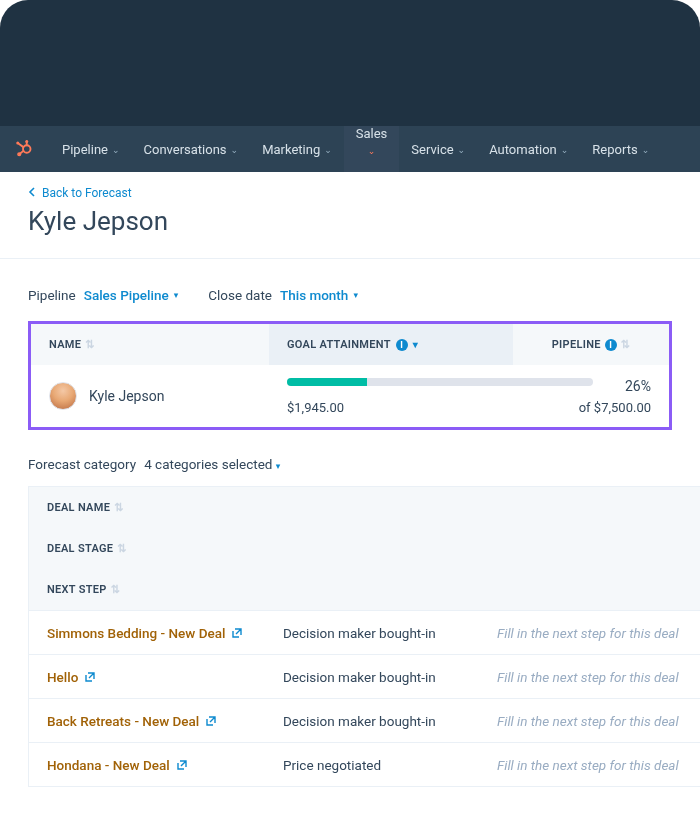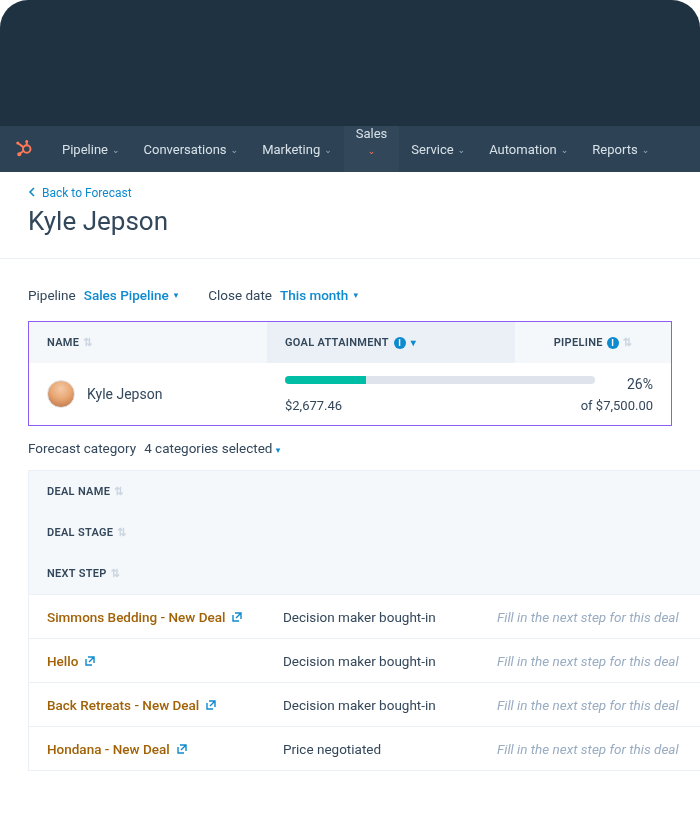--- a/index.html
+++ b/index.html
@@ -91,22 +91,22 @@
       font-weight: 500;
       display: inline-flex;
       align-items: center;
       gap: 5px;
       cursor: pointer;
     }
     .teal-select .caret { font-size: 9px; color: #0e8acf; }
     .filters .gap { width: 14px; }
 
     .summary-table {
-      margin: 4px 28px 0 28px;
-      border: 1px solid #8b5cf6;
+      margin: 4px 28px 12px 28px;
+      border: 3px solid #8b5cf6;
     }
     .summary-header {
       display: flex;
       background: #f5f8fa;
       color: #33475b;
       font-size: 11px;
       font-weight: 600;
       letter-spacing: 0.3px;
     }
     .summary-header .col-name { width: 238px; padding: 14px 18px; text-transform: uppercase; display:flex; align-items:center; gap:4px;}
@@ -303,21 +303,21 @@
           <span>Kyle Jepson</span>
         </div>
         <div class="cell-goal">
           <div class="goal-top">
             <div class="goal-bar">
               <div class="goal-bar-fill" style="width:26%"></div>
             </div>
             <div class="goal-pct">26%</div>
           </div>
           <div class="goal-bottom">
-            <span>$2,677.46</span>
+            <span>$1,945.00</span>
             <span>of $7,500.00</span>
           </div>
         </div>
       </div>
     </div>
 
     <div class="cat-filter">
       <span>Forecast category</span>
       <span class="teal-select">
         <span>4 categories selected</span>

